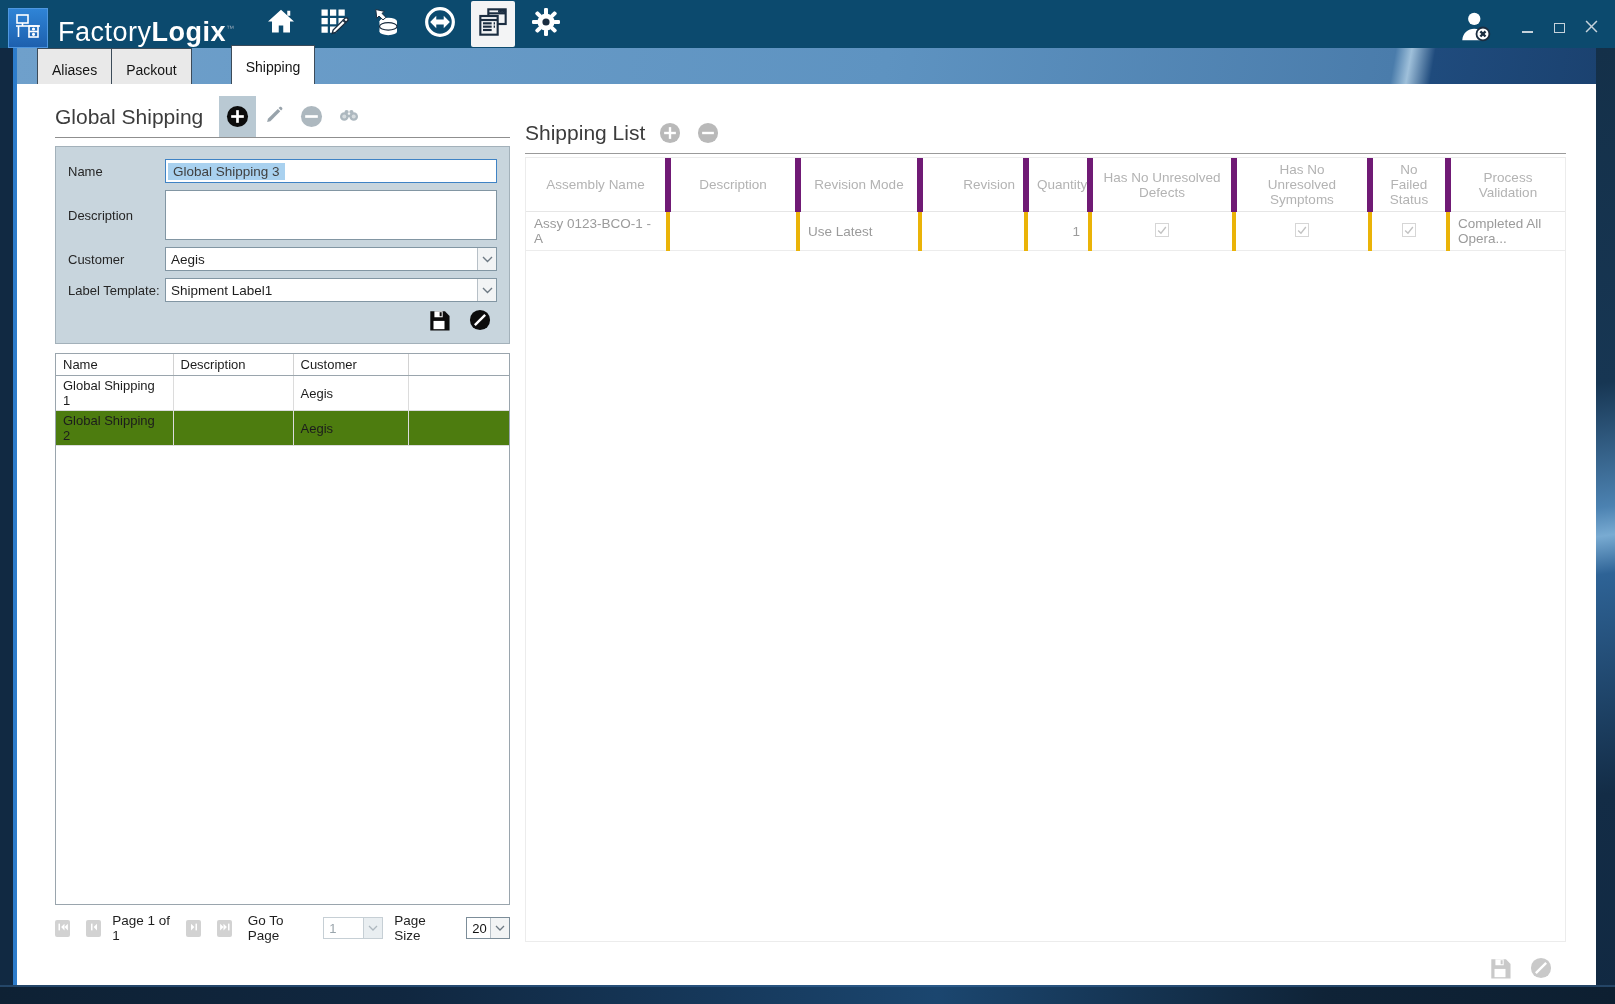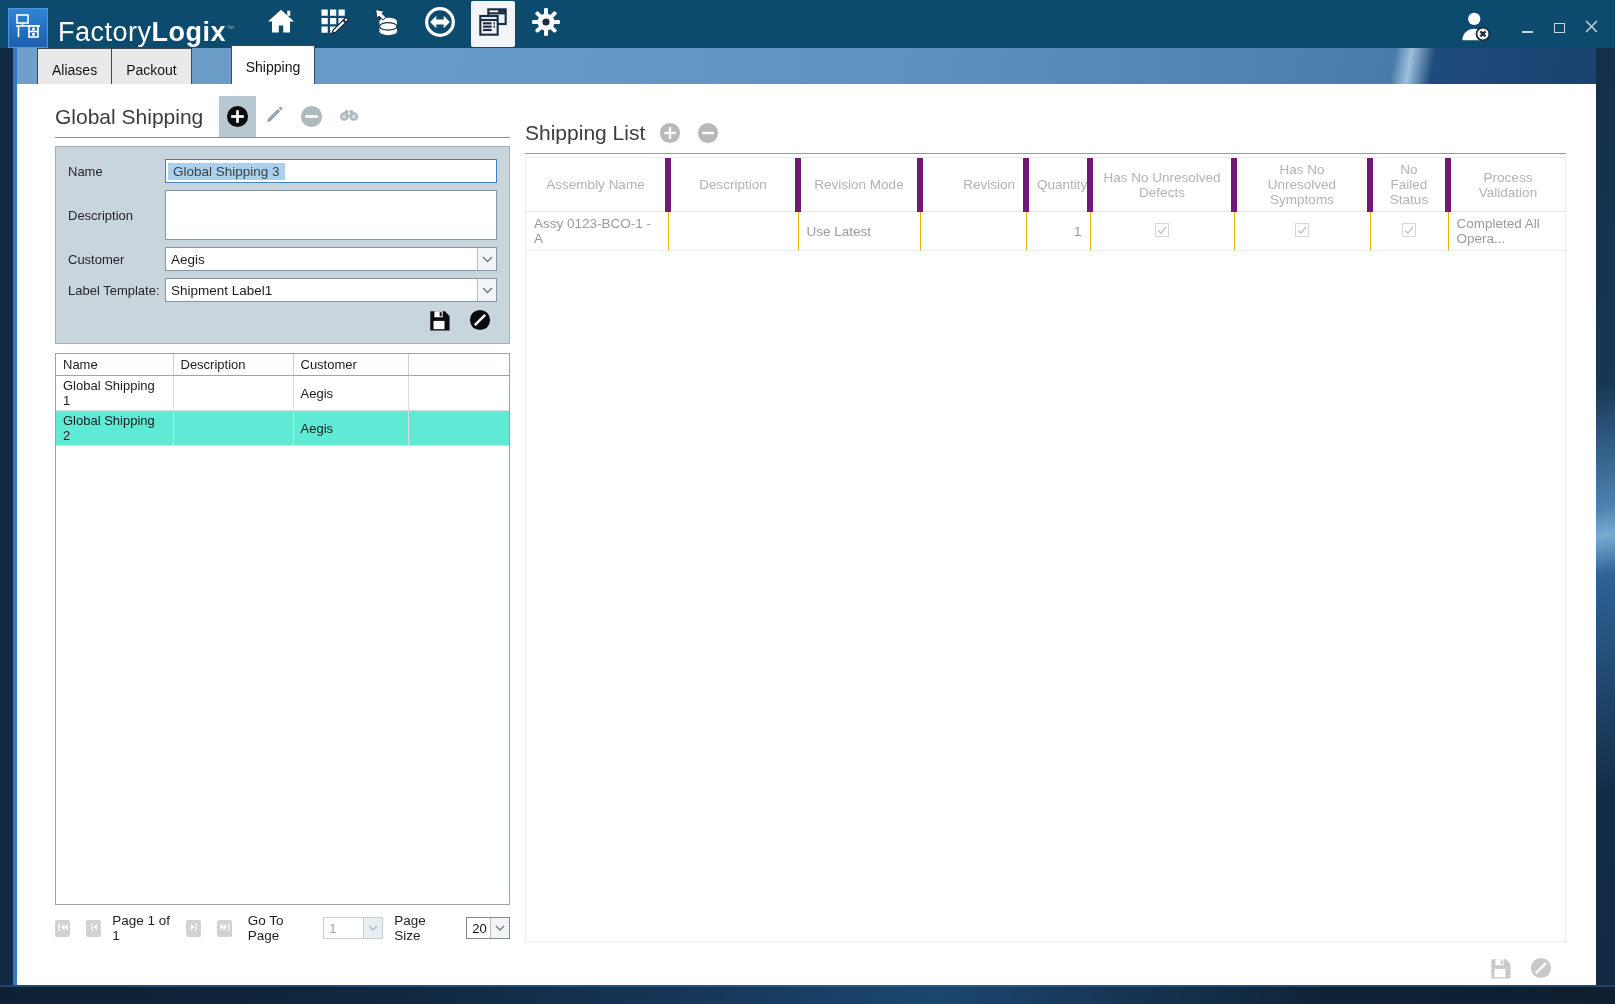--- a/index.html
+++ b/index.html
@@ -63,39 +63,39 @@
   .chev-btn { margin-left:auto; width:19px; align-self:stretch; background:#f2f4f5; border-left:1px solid #b7c0c7; display:flex; align-items:center; justify-content:center; flex-shrink:0; }
   .form-actions { display:flex; justify-content:flex-end; gap:19px; margin-top:6px; padding-right:6px; color:#0c0c0c; }
 
   
   .left-grid { margin-top:9px; width:455px; height:552px; border:1px solid #9aa5ad; background:#fff; overflow:hidden; }
   .left-grid table { width:100%; border-collapse:collapse; font-size:13px; color:#1c1c1c; table-layout:fixed; }
   .left-grid th { font-weight:400; text-align:left; padding:3px 7px; border-right:1px solid #d2d2d2; border-bottom:1px solid #9aa5ad; }
   .left-grid th:last-child { border-right:none; }
   .left-grid td { padding:2px 7px; border-right:1px solid #dcdcdc; border-bottom:1px solid #dcdcdc; height:17px; }
   .left-grid td:last-child { border-right:none; }
-  .left-grid tr.selected td { background:#5eead4; }
+  .left-grid tr.selected td { background:#4d7c0f; }
 
   
   .pager { display:flex; align-items:center; margin-top:8px; font-size:13.5px; color:#1f1f1f; gap:0; }
   .pbtn { width:17px; height:17px; background:#d2d2d2; border-radius:2px; display:flex; align-items:center; justify-content:center; }
   .pgap { width:17px; } .pgap-s { width:12px; }
   .combo { height:22px; background:#fff; display:flex; align-items:center; font-size:13px; }
   .combo .cval { padding-left:5px; }
   .combo.disabled { border:1px solid #c6cfd5; color:#9aa5ac; width:66px; }
   .combo.disabled .chev-btn { background:#e9eef1; border-left:1px solid #c6cfd5; }
   .combo.enabled { border:1px solid #7c8d99; color:#111; width:48px; }
 
   
   .rt-wrap { margin-top:3px; border:1px solid #ececec; height:785px; overflow:hidden; }
   .rt-wrap table { width:100%; border-collapse:collapse; table-layout:fixed; font-size:13.5px; }
   .rt-wrap th { font-weight:400; color:#b3b3b3; border-right:6px solid #701a75; border-bottom:1px solid #e6e6e6; padding:4px 8px; height:40px; text-align:center; vertical-align:middle; }
   .rt-wrap th .two-line { display:inline-block; text-align:center; }
   .rt-wrap th.al { text-align:right; }
-  .rt-wrap td { color:#9b9b9b; border-right:1px solid #eab308; border-bottom:1px solid #ececec; padding:4px 8px; height:24px; }
+  .rt-wrap td { color:#9b9b9b; border-right:4px solid #eab308; border-bottom:1px solid #ececec; padding:4px 8px; height:24px; }
   .rt-wrap th:last-child, .rt-wrap td:last-child { border-right:none; }
   .td-c { text-align:center; } .td-r { text-align:right; }
   .checkbox { display:inline-flex; width:14px; height:14px; border:1px solid #d6d6d6; background:#fff; align-items:center; justify-content:center; }
   .right-actions { display:flex; justify-content:flex-end; gap:19px; margin-top:15px; padding-right:14px; color:#c9c9c9; }
 
   .muted-icon { color:#98a3ab; }
   .muted-icon2 { color:#adb8bf; }
   .gray-circle { color:#b9b9b9; }
 </style>
 </head>

